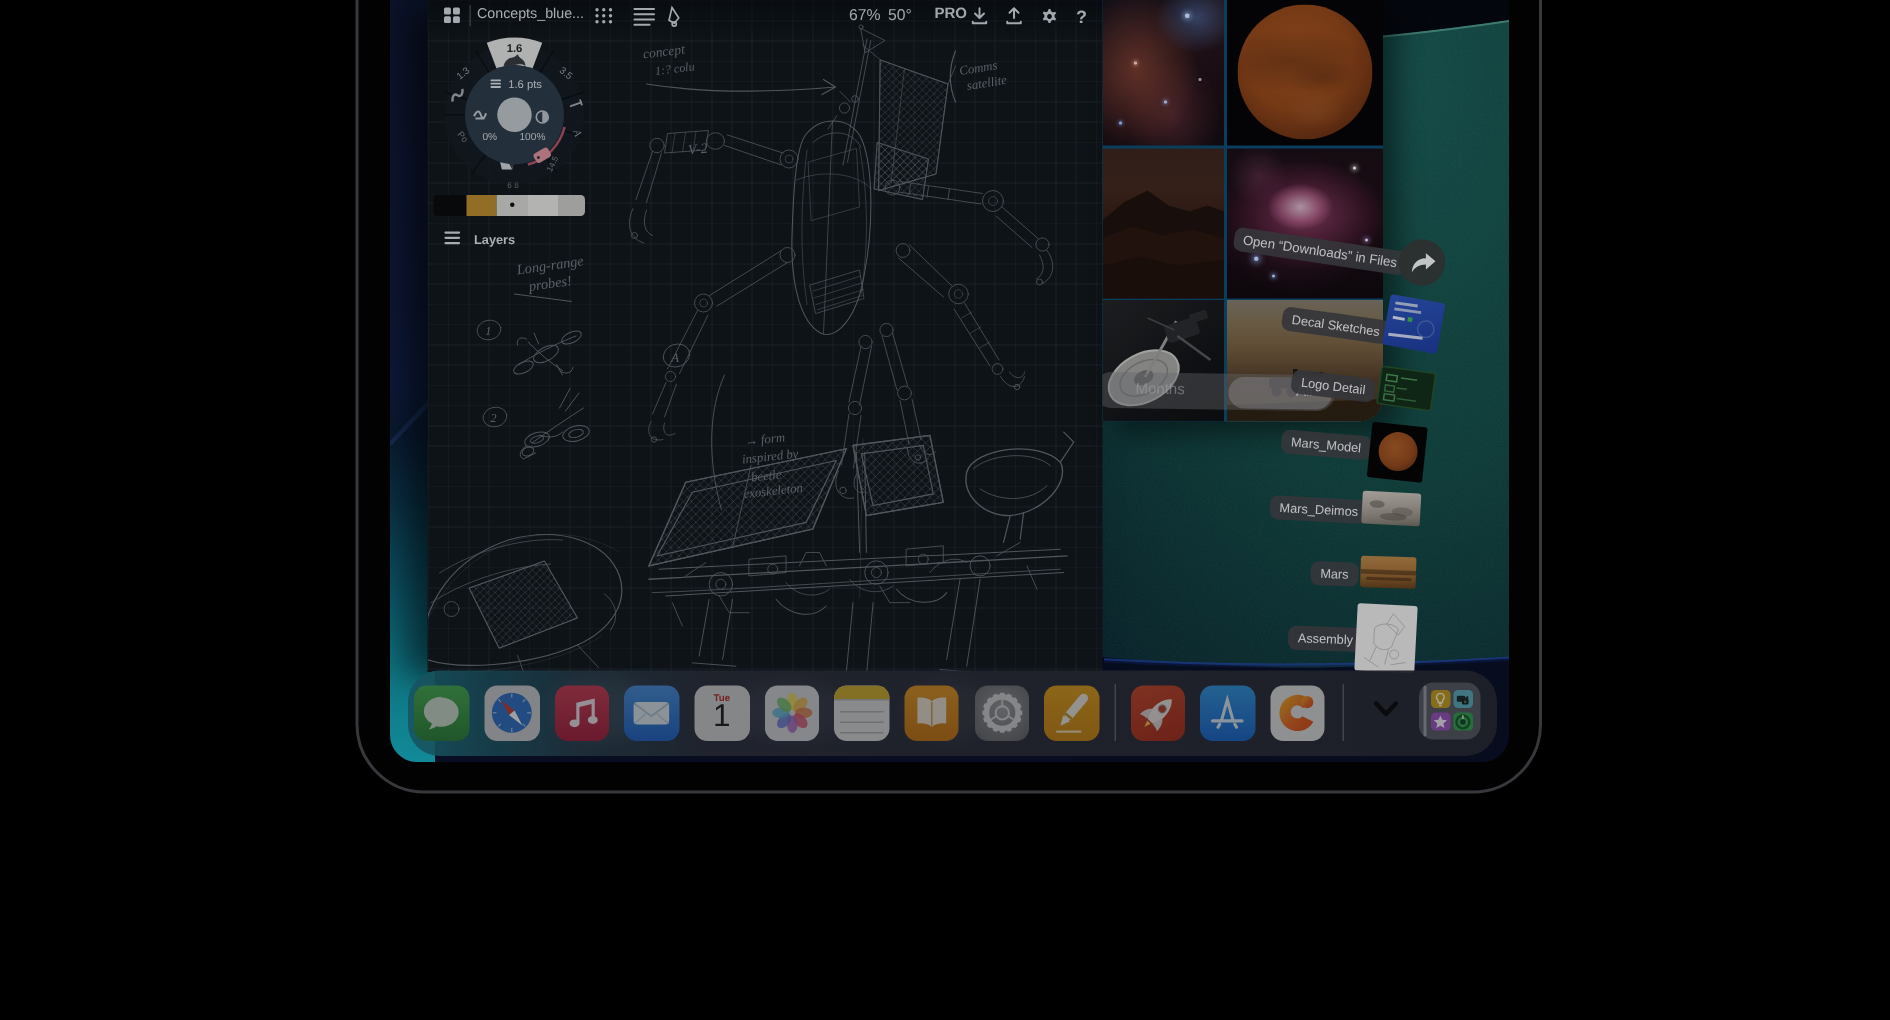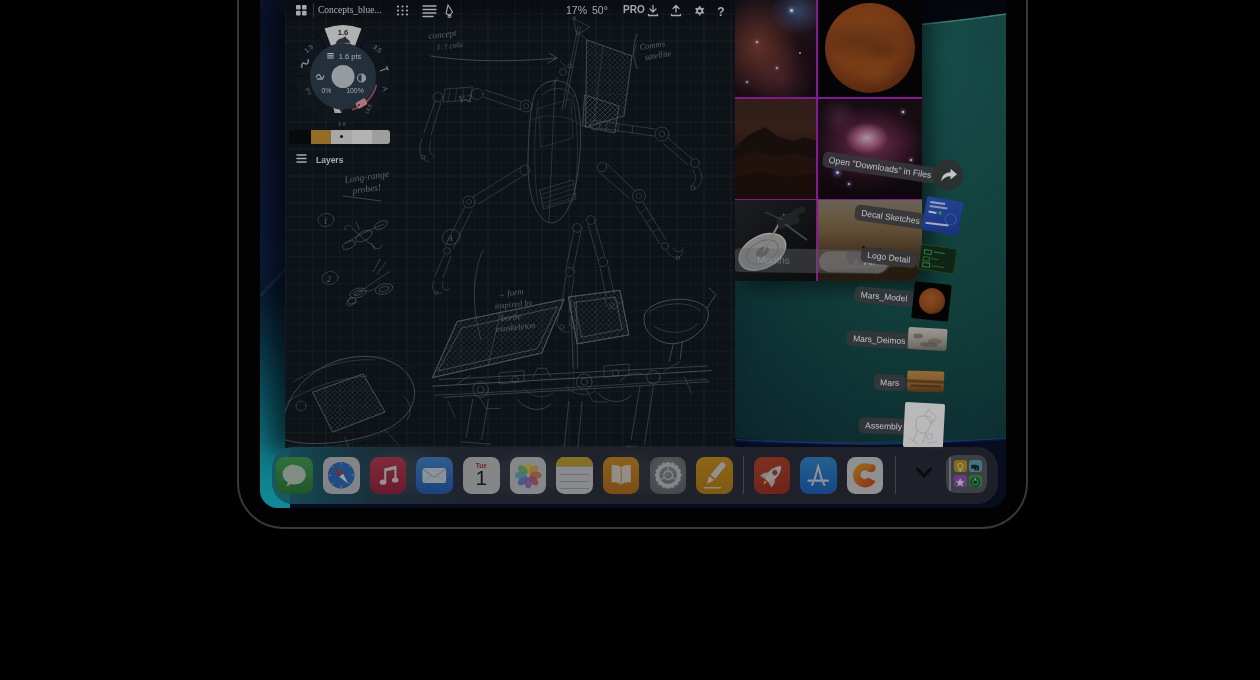--- a/index.html
+++ b/index.html
@@ -15,21 +15,21 @@
       repeating-linear-gradient(to right, rgba(140,165,185,0.05) 0 1px, transparent 1px 13.5px),
       repeating-linear-gradient(to bottom, rgba(140,165,185,0.05) 0 1px, transparent 1px 13.5px);}
   .tbtxt{position:absolute;color:#c3c8cc;font-size:10.5px;line-height:20px;height:20px;top:0;}
   
   #dock{position:absolute;left:272px;top:447px;width:726px;height:56.5px;border-radius:21px;
     background:linear-gradient(90deg, rgba(28,102,114,0.92) 0%, rgba(32,84,96,0.8) 8%, rgba(40,58,70,0.88) 16%, rgba(41,44,53,0.94) 28%, rgba(38,39,47,0.96) 100%);}
   .smudge{position:absolute;border-radius:50%;filter:blur(6px);}
   .ic{position:absolute;top:10px;width:36.5px;height:36.5px;border-radius:8.5px;overflow:hidden;filter:brightness(0.82) saturate(0.92);}
   .divider{position:absolute;top:9px;width:1px;height:38px;background:rgba(200,205,215,0.25);}
   
-  #photos{position:absolute;left:735px;top:0;width:186.5px;height:281px;border-radius:0 0 16px 0;overflow:hidden;background:#a21caf;box-shadow:10px 8px 18px rgba(0,0,0,0.45);}
+  #photos{position:absolute;left:735px;top:0;width:186.5px;height:281px;border-radius:0 0 16px 0;overflow:hidden;background:#0c4a6e;box-shadow:10px 8px 18px rgba(0,0,0,0.45);}
   .tile{position:absolute;overflow:hidden;}
   
   .lbl{position:absolute;background:rgba(64,64,68,0.92);color:#e6e6e8;font-size:8.5px;line-height:9px;padding:3.5px 6.5px;border-radius:5.5px;white-space:nowrap;}
 </style>
 </head>
 <body>
 <div id="device"></div>
 <div id="screen">
  <div id="g">
 
@@ -265,21 +265,21 @@
 
     <svg class="abs" style="left:8px;top:3px" width="24" height="16" viewBox="0 0 24 16">
       <g fill="#c6cbd0">
             <rect x="3" y="2" width="4.6" height="4.6" rx="1"></rect>
             <rect x="9" y="2" width="4.6" height="4.6" rx="1"></rect>
             <rect x="3" y="7.8" width="4.6" height="4.6" rx="1"></rect>
             <rect x="9" y="7.8" width="4.6" height="4.6" rx="1"></rect>
           </g>
       <rect x="20" y="0.5" width="1" height="14" fill="rgba(200,205,210,0.25)"></rect>
     </svg>
-    <div class="tbtxt" style="left:33px;font-size:9.5px;color:#ccd0d4;font-family:Liberation Serif, serif;">Concepts_blue...</div>
+    <div class="tbtxt" style="left:33px;font-size:9.5px;color:#ccd0d4;">Concepts_blue...</div>
     <svg class="abs" style="left:110px;top:3px" width="60" height="16" viewBox="0 0 60 16">
       <g fill="#c6cbd0">
         <circle cx="3" cy="3.5" r="1.1"></circle>
             <circle cx="7.5" cy="3.5" r="1.1"></circle>
             <circle cx="12" cy="3.5" r="1.1"></circle>
         <circle cx="3" cy="7.5" r="1.1"></circle>
             <circle cx="7.5" cy="7.5" r="1.1"></circle>
             <circle cx="12" cy="7.5" r="1.1"></circle>
         <circle cx="3" cy="11.5" r="1.1"></circle>
             <circle cx="7.5" cy="11.5" r="1.1"></circle>
@@ -289,21 +289,21 @@
         <line x1="28" y1="3" x2="41" y2="3"></line>
             <line x1="28" y1="6.5" x2="41" y2="6.5"></line>
             <line x1="28" y1="10" x2="41" y2="10"></line>
             <line x1="28" y1="13.5" x2="38" y2="13.5"></line>
       </g>
       <g stroke="#c6cbd0" stroke-width="1.1" fill="none">
         <path d="M53,2 L57.5,9 L54.5,12.5 L51,10.5 Z"></path>
             <circle cx="54.5" cy="13" r="1.4"></circle>
       </g>
     </svg>
-    <div class="tbtxt" style="left:281px;">17%</div>
+    <div class="tbtxt" style="left:281px;">67%</div>
     <div class="tbtxt" style="left:307px;">50°</div>
     <div class="tbtxt" style="left:338px;font-weight:bold;font-size:10px;">PRO</div>
     <svg class="abs" style="left:362px;top:3.5px" width="80" height="14" viewBox="0 0 80 14">
       <g stroke="#c6cbd0" stroke-width="1.3" fill="none" stroke-linecap="round" stroke-linejoin="round">
         <path d="M6,1.5 L6,7.5 M3,5 L6,8 L9,5 M1.5,10.5 L1.5,11.5 L10.5,11.5 L10.5,10.5"></path>
         <path d="M29,8 L29,2 M26,4.5 L29,1.5 L32,4.5 M24.5,10.5 L24.5,11.5 L33.5,11.5 L33.5,10.5"></path>
       </g>
       <g fill="#c6cbd0">
             <path d="M52,2 l1.3,0 l0.35,1.5 a3.6,3.6 0 0 1 1.3,0.75 l1.5,-0.5 l0.65,1.15 l-1.1,1.05 a3.7,3.7 0 0 1 0,1.5 l1.1,1.05 l-0.65,1.15 l-1.5,-0.5 a3.6,3.6 0 0 1 -1.3,0.75 l-0.35,1.5 l-1.3,0 l-0.35,-1.5 a3.6,3.6 0 0 1 -1.3,-0.75 l-1.5,0.5 l-0.65,-1.15 l1.1,-1.05 a3.7,3.7 0 0 1 0,-1.5 l-1.1,-1.05 l0.65,-1.15 l1.5,0.5 a3.6,3.6 0 0 1 1.3,-0.75 Z M52.65,5.4 a1.6,1.6 0 1 0 0.01,0 Z"></path>
           </g>

